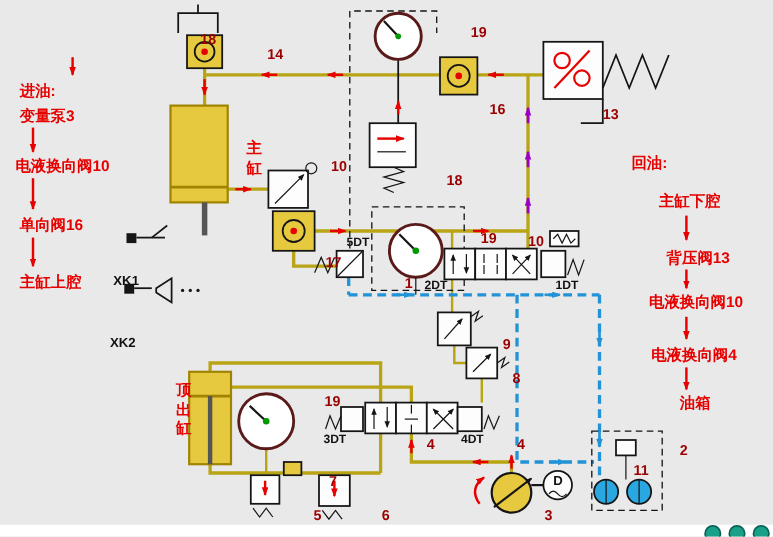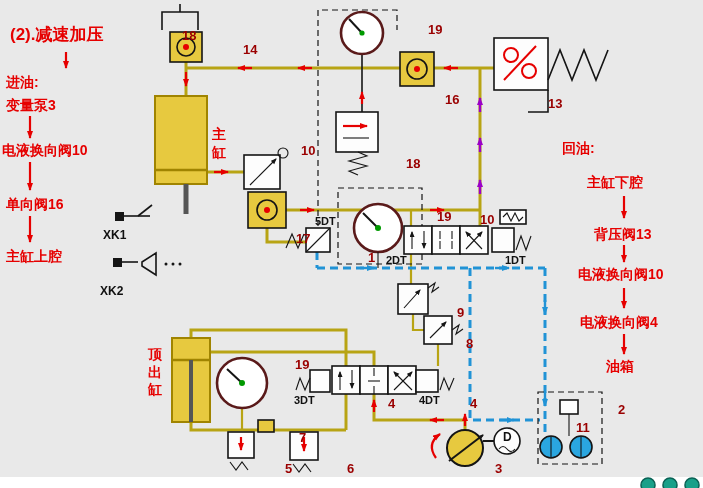--- a/index.html
+++ b/index.html
@@ -1,24 +1,24 @@
 <!DOCTYPE html>
 <html><head>
 <meta charset="utf-8">
 <style>
   html,body{margin:0;padding:0;background:#e9e9e9;}
   .stage{position:relative;width:703px;height:488px;background:#e9e9e9;overflow:hidden;
          font-family:"Liberation Sans",sans-serif;}
   svg{position:absolute;left:0;top:0;}
   .lbl{position:absolute;white-space:pre-line;line-height:1.25;}
   .title{color:#e60000;font-size:17px;font-weight:bold;}
-  .red{color:#e60000;font-size:14px;font-weight:bold;}
+  .red{color:#e60000;font-size:14px;font-weight:bold;margin-left:12px;}
   .num{color:#9a0000;font-size:13px;font-weight:bold;margin-left:36px;}
   .dt{color:#111;font-size:11px;font-weight:bold;}
-  .xk{color:#111;font-size:12px;font-weight:bold;}
+  .xk{color:#111;font-size:12px;font-weight:bold;margin-top:20px;}
   .motor{color:#111;font-size:12px;font-weight:bold;}
   
   .pipe{stroke:#b8a414;stroke-width:3;fill:none;}
   .pipe2{stroke:#b8a414;stroke-width:2.2;fill:none;}
   .blu{stroke:#2193d6;stroke-width:3;fill:none;stroke-dasharray:8 5;}
   .blk{stroke:#151515;stroke-width:1.6;fill:none;}
   .blk2{stroke:#151515;stroke-width:1.1;fill:none;}
   .dsh{stroke:#151515;stroke-width:1.2;fill:none;stroke-dasharray:6 4;}
   .red-a{stroke:#e60000;stroke-width:2.2;fill:none;}
   .pur-a{stroke:#9b00c8;stroke-width:2.4;fill:none;}
@@ -306,21 +306,20 @@
     <circle cx="648" cy="485" r="7" fill="#19a089" stroke="#0a6154" stroke-width="1.5"></circle>
   </g>
   <g>
     <circle cx="670" cy="485" r="7" fill="#19a089" stroke="#0a6154" stroke-width="1.5"></circle>
   </g>
   <g>
     <circle cx="692" cy="485" r="7" fill="#19a089" stroke="#0a6154" stroke-width="1.5"></circle>
   </g>
 </svg>
 
-<div class="lbl title" style="left:10px;top:24px">(2).减速加压</div>
 
 <div class="lbl red" style="left:6px;top:74px">进油:</div>
 <div class="lbl red" style="left:6px;top:97px">变量泵3</div>
 <div class="lbl red" style="left:2px;top:142px">电液换向阀10</div>
 <div class="lbl red" style="left:6px;top:196px">单向阀16</div>
 <div class="lbl red" style="left:6px;top:248px">主缸上腔</div>
 
 <div class="lbl red" style="left:562px;top:140px">回油:</div>
 <div class="lbl red" style="left:587px;top:174px">主缸下腔</div>
 <div class="lbl red" style="left:594px;top:226px">背压阀13</div>

